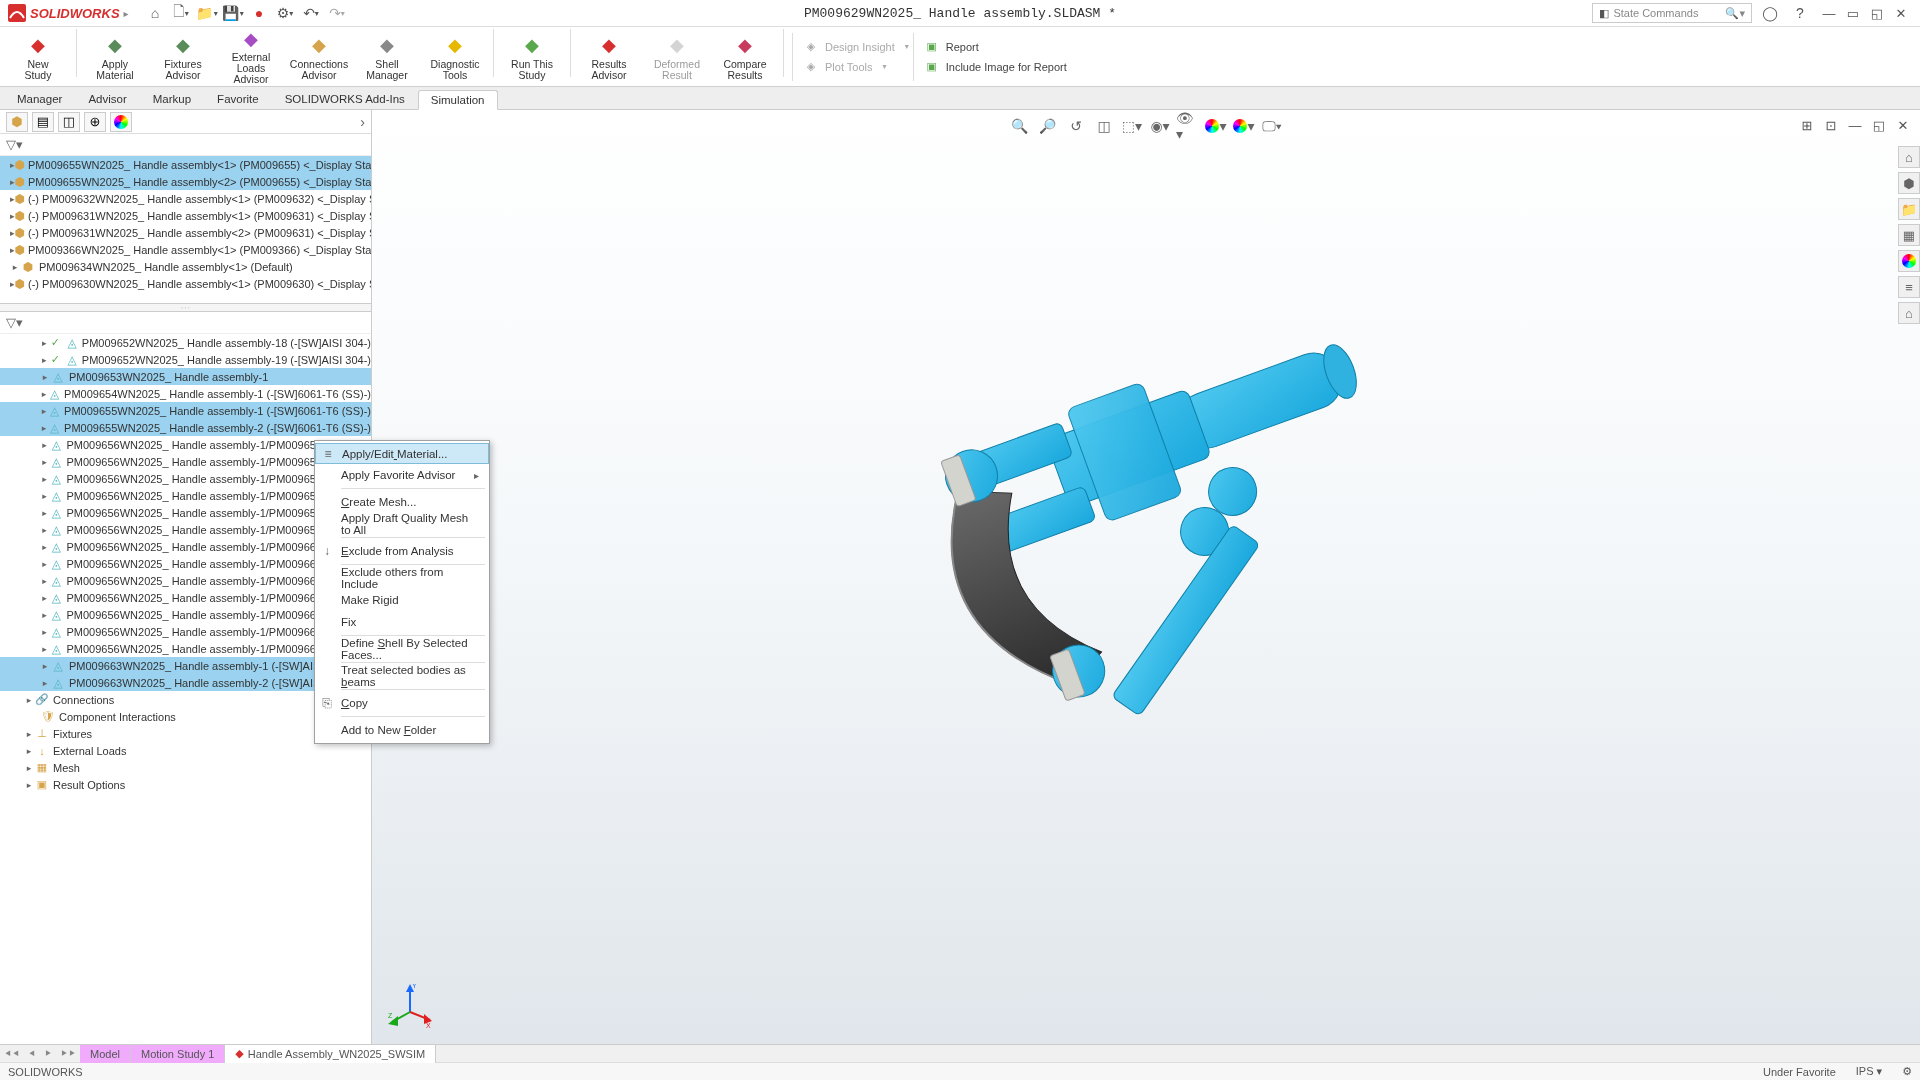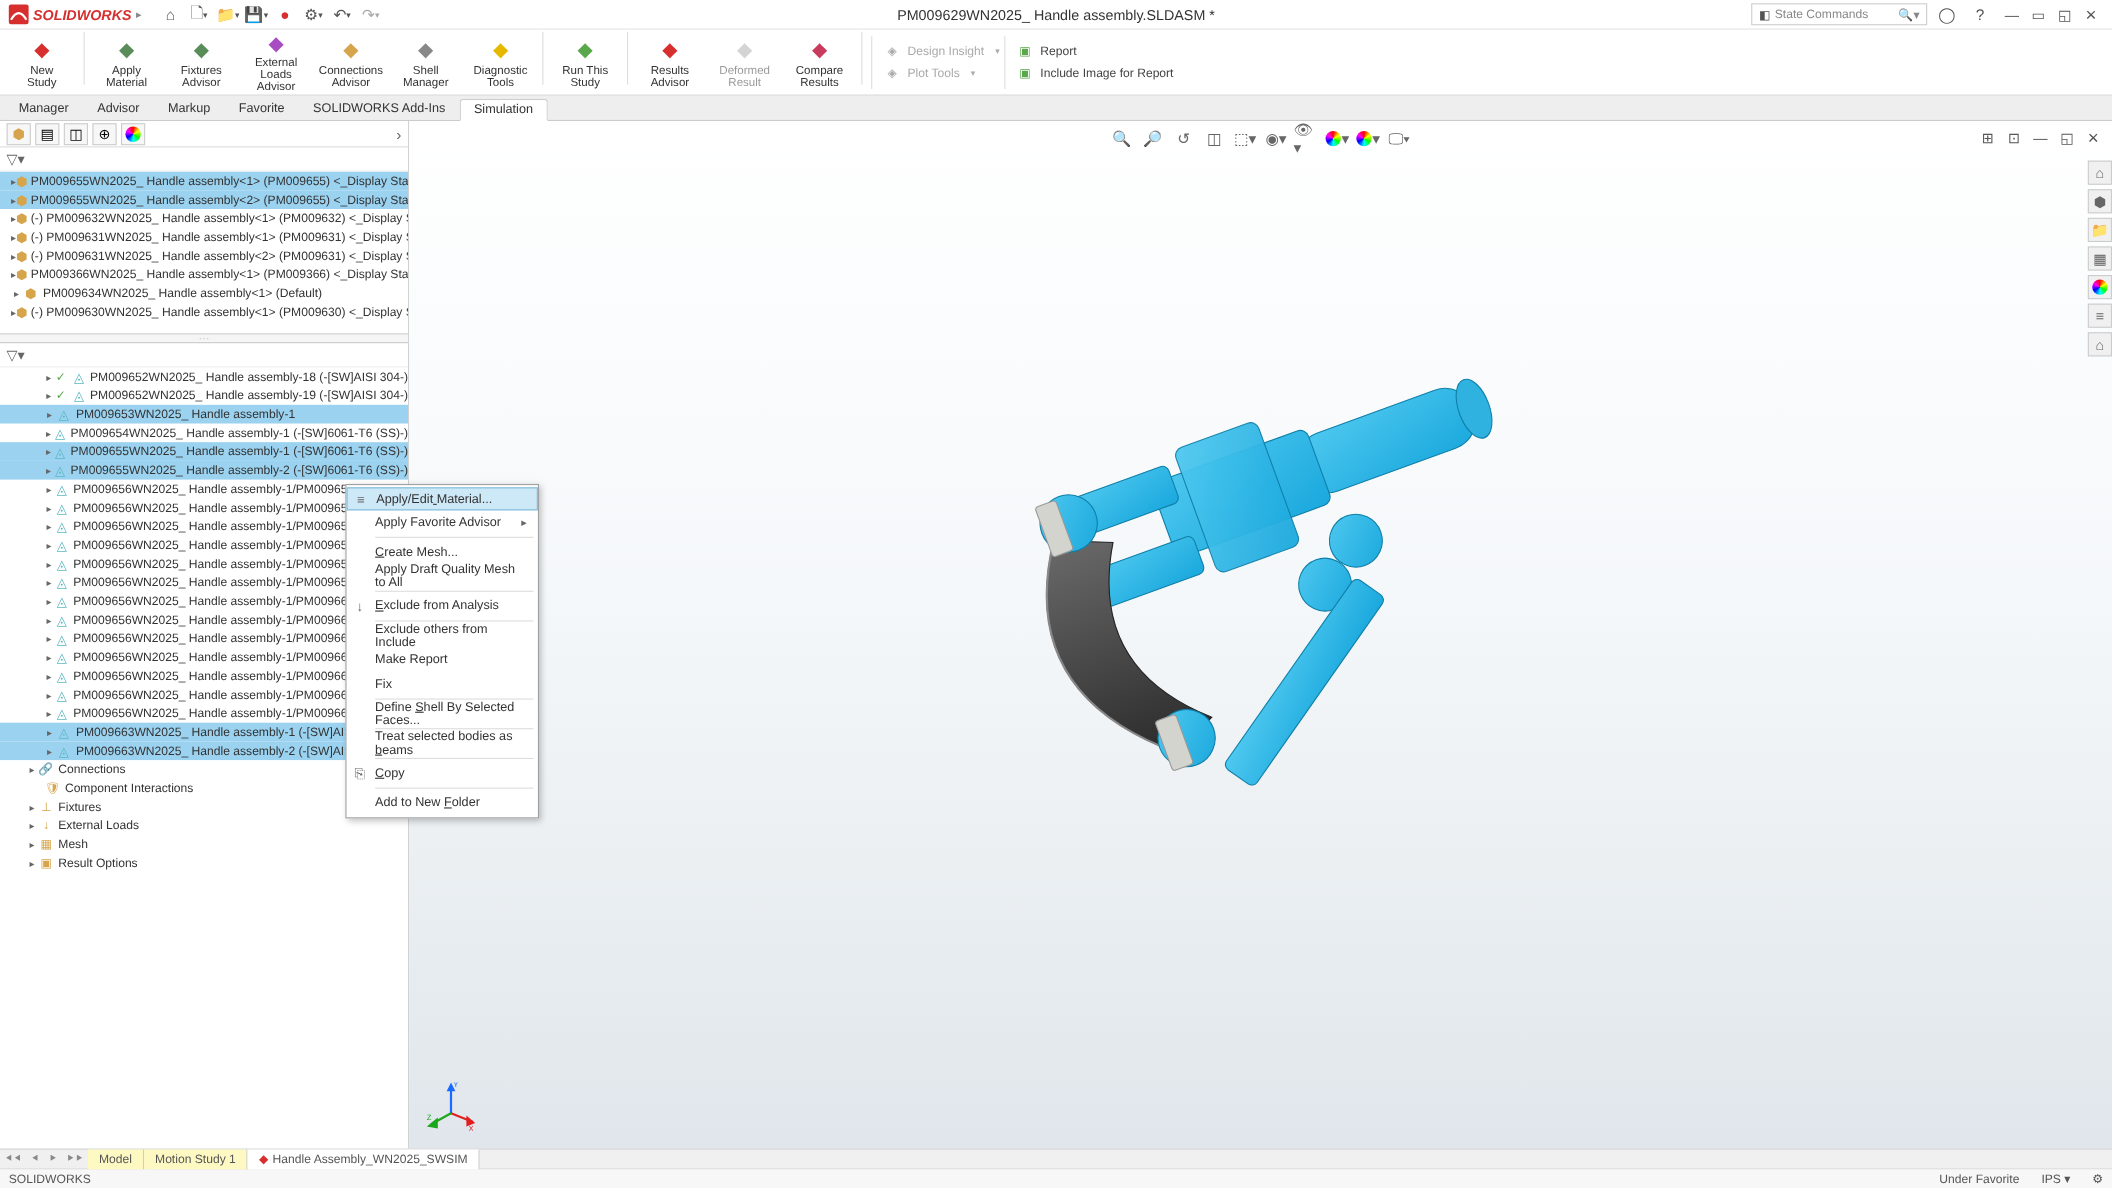--- a/index.html
+++ b/index.html
@@ -5,21 +5,21 @@
 * { margin: 0; padding: 0; box-sizing: border-box; font-family: "Segoe UI", Tahoma, sans-serif; }
 body { width: 1920px; height: 1080px; background: #fff; overflow: hidden; position: relative; font-size: 12px; }
 
 
 .titlebar { height: 27px; background: #fff; display: flex; align-items: center; border-bottom: 1px solid #ddd; }
 .logo-area { width: 135px; display: flex; align-items: center; padding-left: 8px; gap: 4px; }
 .logo-icon { width: 18px; height: 18px; background: #d72e2e; border-radius: 2px; }
 .logo-text { font-weight: bold; font-size: 13px; font-style: italic; color: #d72e2e; }
 .qat { display: flex; gap: 2px; padding-left: 8px; }
 .qat-icon { width: 24px; height: 20px; display: flex; align-items: center; justify-content: center; color: #555; font-size: 14px; cursor: pointer; }
-.doc-title { position: absolute; left: 50%; transform: translateX(-50%); font-size: 13px; color: #333; }
+.doc-title { position: absolute; left: 50%; transform: translateX(-50%); font-size: 13px; color: #333; font-family: Liberation Mono, monospace; }
 .titlebar-right { margin-left: auto; display: flex; align-items: center; gap: 6px; padding-right: 8px; }
 .search-box { width: 160px; height: 20px; border: 1px solid #ccc; padding: 0 6px; font-size: 11px; color: #888; display: flex; align-items: center; gap: 4px; background: #fff; }
 .win-ctrl { display: flex; gap: 2px; }
 .wc { width: 22px; height: 18px; display: flex; align-items: center; justify-content: center; color: #555; font-size: 13px; }
 
 
 .ribbon { height: 60px; background: #fff; border-bottom: 1px solid #d0d0d0; display: flex; align-items: center; padding: 2px 4px; }
 .ribbon-btn { display: flex; flex-direction: column; align-items: center; justify-content: center; width: 68px; height: 56px; text-align: center; cursor: pointer; }
 .ribbon-icon { width: 28px; height: 24px; display: flex; align-items: center; justify-content: center; font-size: 18px; }
 .ribbon-label { font-size: 10.5px; line-height: 11px; color: #333; margin-top: 2px; }
@@ -81,21 +81,21 @@
 .ctxmenu { position: absolute; left: 314px; top: 440px; width: 176px; background: #fff; border: 1px solid #a0a0a0; box-shadow: 2px 2px 6px rgba(0,0,0,0.25); z-index: 100; padding: 2px 0; }
 .ctx-item { height: 22px; display: flex; align-items: center; padding-left: 26px; padding-right: 10px; font-size: 11.5px; color: #333; cursor: pointer; position: relative; }
 .ctx-item.highlight { background: #cde8f6; border: 1px solid #7fbbda; height: 21px; }
 .ctx-sep { height: 1px; background: #ddd; margin: 2px 4px 2px 26px; }
 .ctx-icon { position: absolute; left: 4px; width: 16px; height: 16px; display: flex; align-items: center; justify-content: center; font-size: 12px; color: #666; }
 .ctx-arrow { margin-left: auto; font-size: 10px; color: #666; }
 .underline { text-decoration: underline; }
 
 
 .bottomtabs { height: 18px; background: #f0f0f0; display: flex; align-items: center; border-top: 1px solid #ccc; font-size: 11px; }
-.btab { padding: 0 10px; height: 18px; display: flex; align-items: center; gap: 4px; border-right: 1px solid #ccc; color: #555; background: #fef9c3; cursor: pointer; }
+.btab { padding: 0 10px; height: 18px; display: flex; align-items: center; gap: 4px; border-right: 1px solid #ccc; color: #555; background: #f0abfc; cursor: pointer; }
 .btab.active { background: #fff; }
 .btab-nav { padding: 0 4px; color: #888; font-size: 10px; }
 
 
 .statusbar { height: 18px; background: #f7f7f7; display: flex; align-items: center; border-top: 1px solid #ddd; font-size: 11px; color: #555; padding: 0 8px; }
 .status-right { margin-left: auto; display: flex; gap: 20px; align-items: center; }
 </style>
 </head>
 <body>
 
@@ -378,21 +378,21 @@
     <div class="ctx-sep"></div>
     <div class="ctx-item">
       <span class="ctx-icon">↓</span>
       <span><span class="underline">E</span>xclude from Analysis</span>
     </div>
     <div class="ctx-sep"></div>
     <div class="ctx-item">
       <span>Exclude others from Include</span>
     </div>
     <div class="ctx-item">
-      <span>Make Report</span>
+      <span>Make Rigid</span>
     </div>
     <div class="ctx-item">
       <span>Fix</span>
     </div>
     <div class="ctx-sep"></div>
     <div class="ctx-item">
       <span>Define <span class="underline">S</span>hell By Selected Faces...</span>
     </div>
     <div class="ctx-sep"></div>
     <div class="ctx-item">

